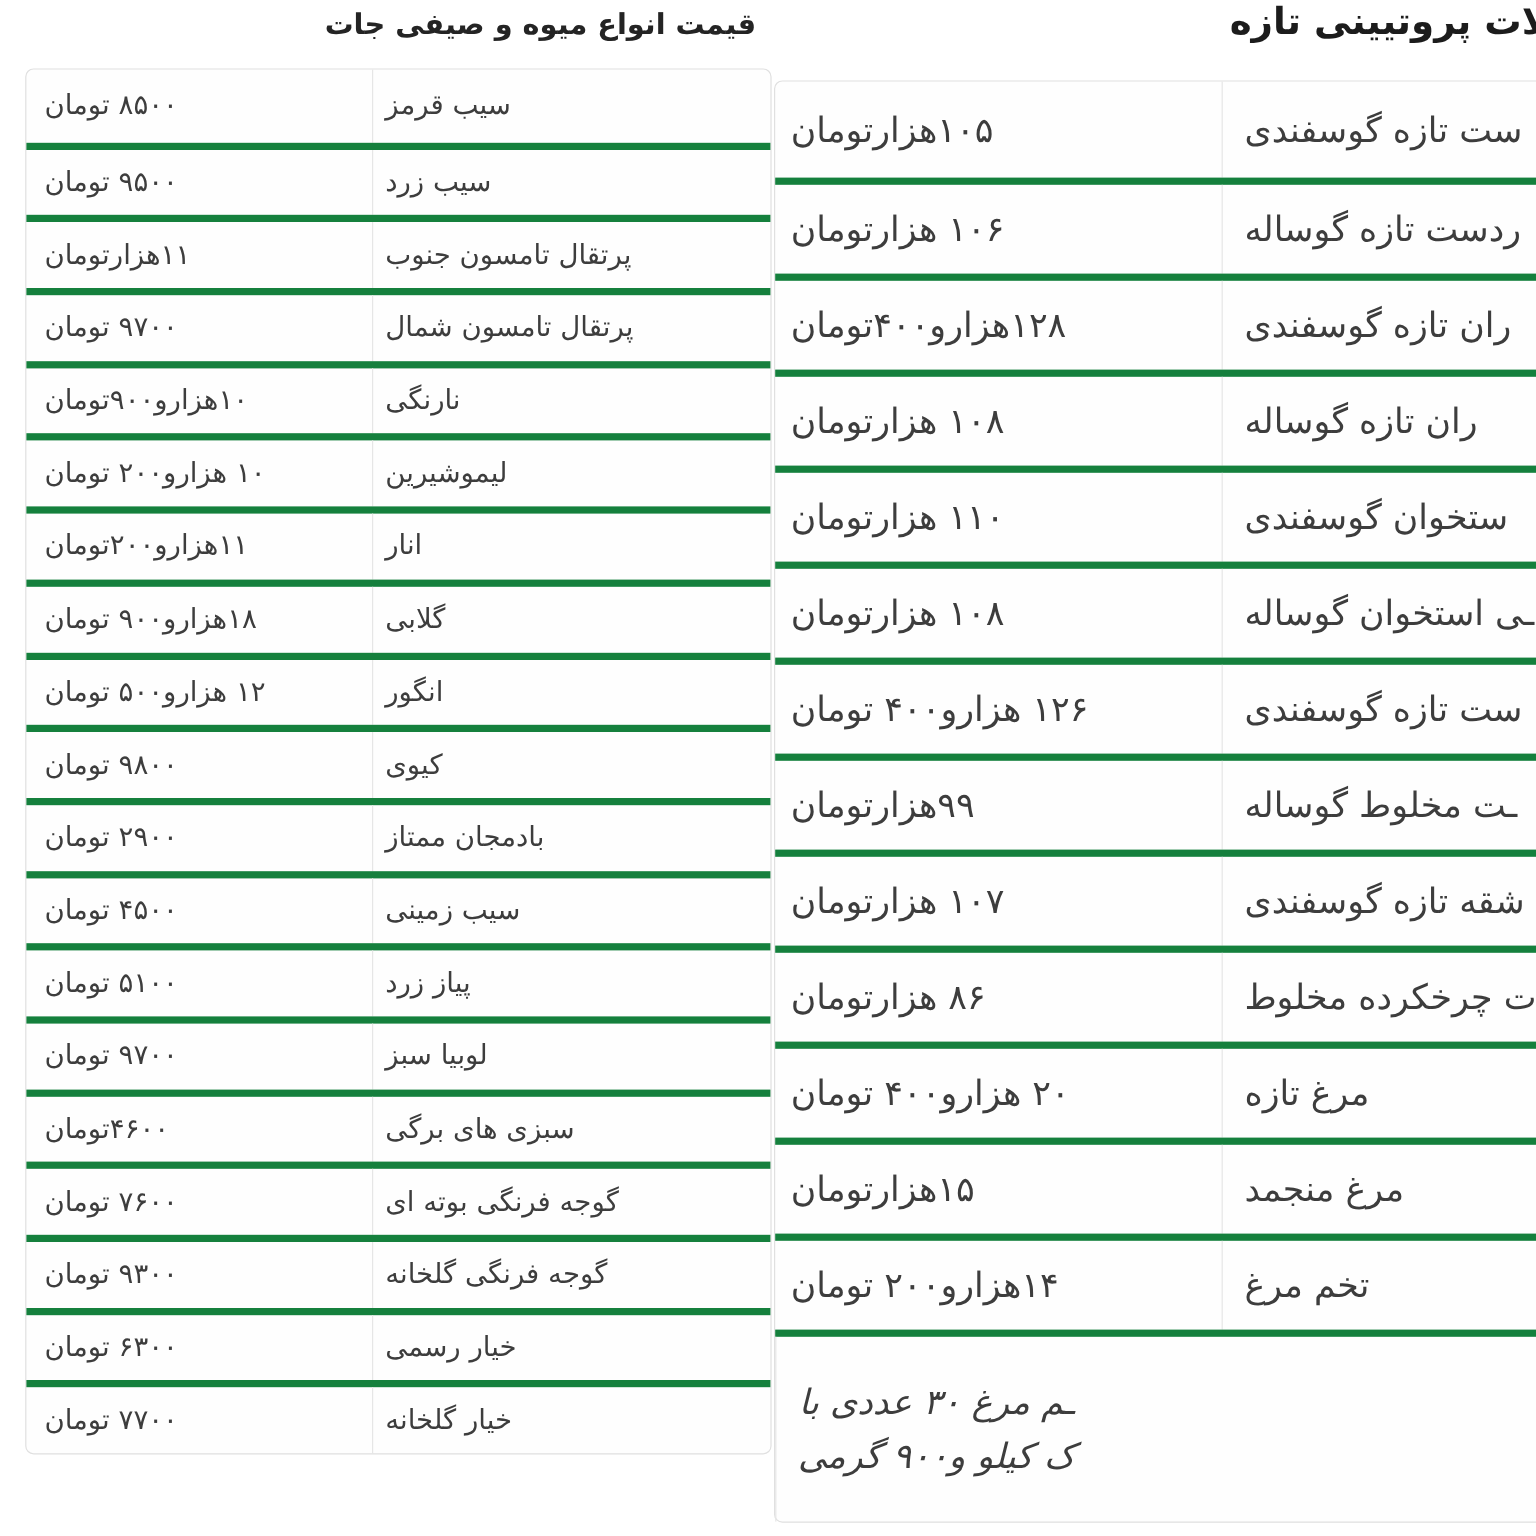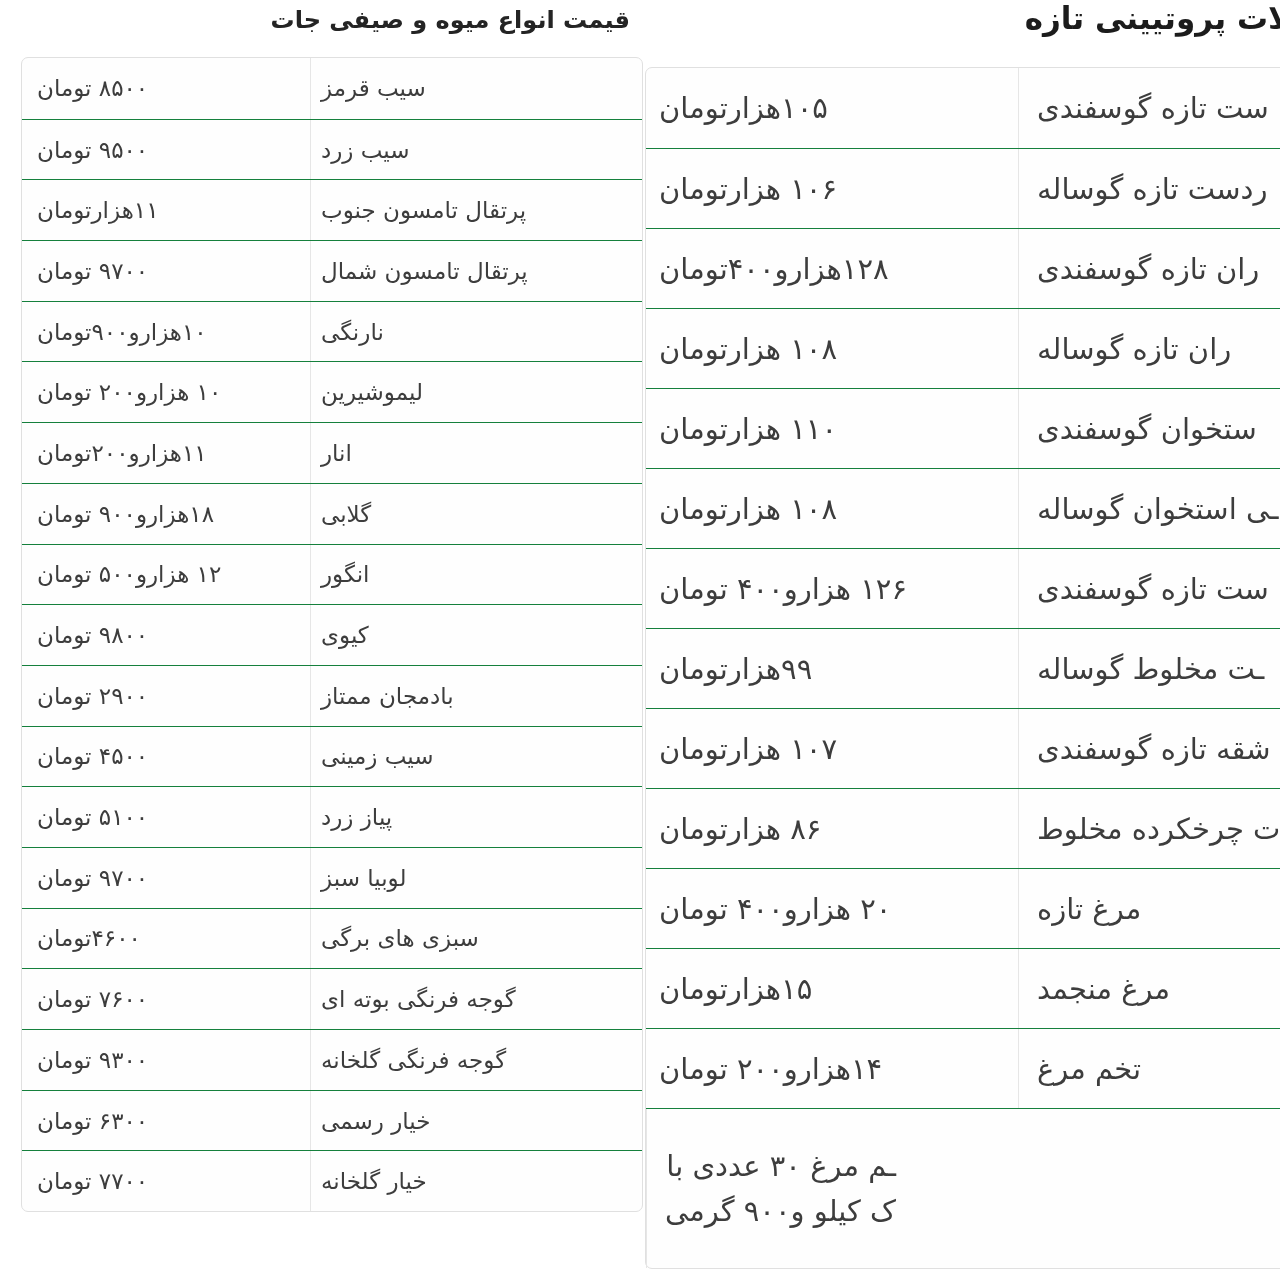--- a/index.html
+++ b/index.html
@@ -29,35 +29,35 @@
     border: 1px solid #e0e0e0;
     border-radius: 7px;
     box-sizing: border-box;
     display: flex;
     flex-direction: column;
   }
   .fruit-table   { left: 21px;   top: 57px; width: 622px; }
   .protein-table { left: 645px; top: 67px; width: 835px; }
 
   .row { display: flex; flex: none; box-sizing: border-box; }
-  .row + .row { border-top: 1px solid #15803d; }
+  .row + .row { border-top: 6px solid #15803d; }
   .fruit-table   .row { height: 60.7px; }
   .protein-table .row { height: 80px; }
   .protein-table .row:last-child { height: 160px; }
 
   .cell {
     box-sizing: border-box;
     display: flex;
     align-items: center;
     justify-content: flex-start;
     color: #3d3d3d;
     overflow: hidden;
   }
   .cell .txt { direction: rtl; white-space: nowrap; }
-  .cell .txt-block { direction: rtl; text-align: right; white-space: nowrap; line-height: 1.55; }
+  .cell .txt-block { direction: rtl; text-align: center; white-space: nowrap; line-height: 1.55; font-style: italic; }
 
   .fruit-table   .cell { font-size: 23px; }
   .protein-table .cell { font-size: 29px; }
 
   .fruit-table   .cell.price { width: 288px; padding-left: 15px; }
   .fruit-table   .cell.item  { flex: 1;      padding-left: 10px; border-left: 1px solid #e6e6e6; align-items: center; }
   .protein-table .cell.price { width: 372px; padding-left: 13px; }
   .protein-table .cell.item  { flex: 1;      padding-left: 18px; border-left: 1px solid #e6e6e6; }
 </style>
 </head>

